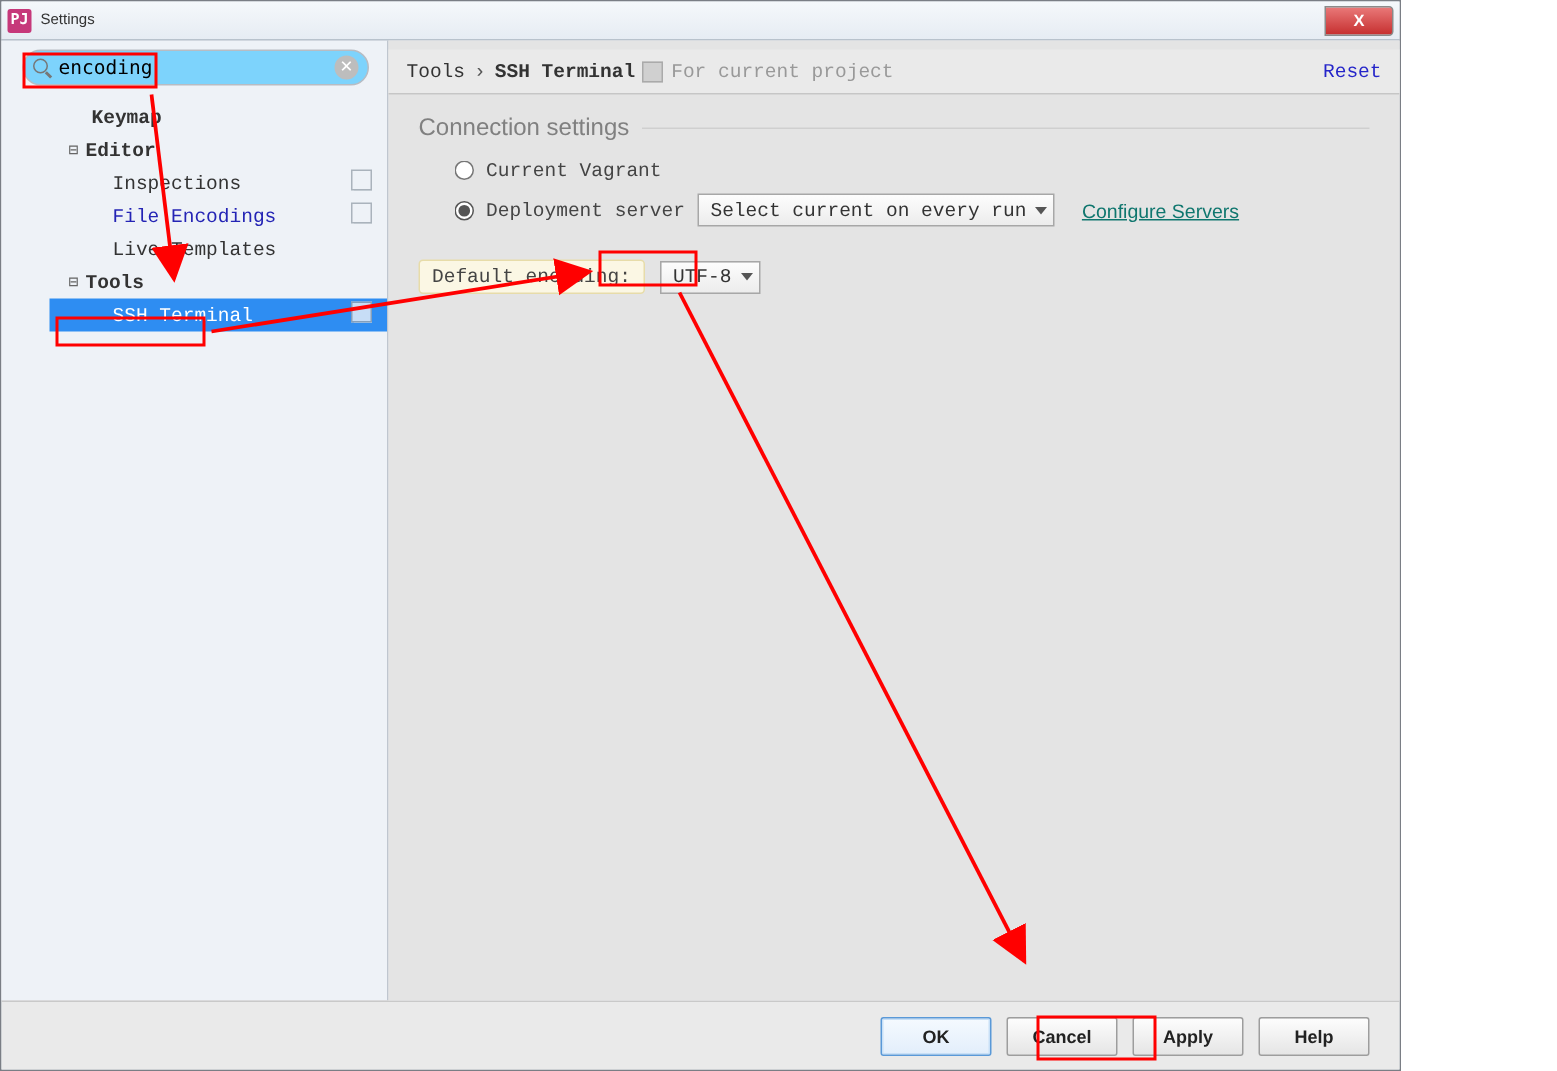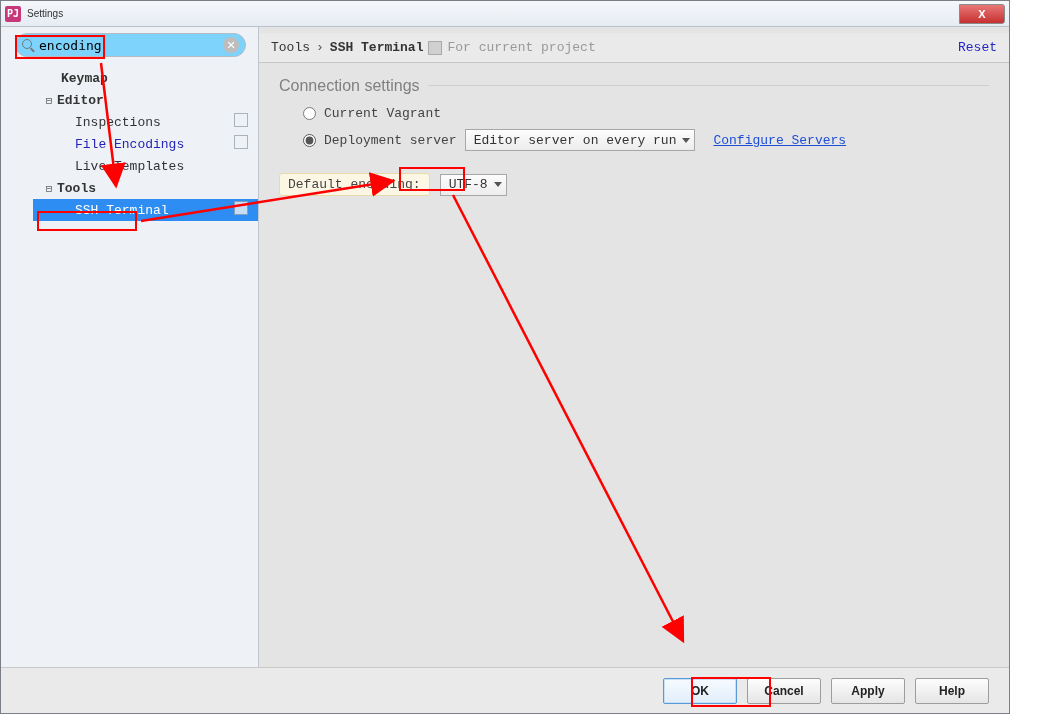--- a/index.html
+++ b/index.html
@@ -6,21 +6,21 @@
   body {
     font-family: "Segoe UI", Tahoma, sans-serif;
     font-size: 12px;
     background: #fff;
     width: 1038px;
     height: 714px;
     overflow: hidden;
     position: relative;
   }
   .window {
-    width: 1010px; height: 714px;
+    width: 934px; height: 714px;
     background: #e8eef5;
     border: 1px solid #7a7e85;
     display: flex; flex-direction: column;
     position: relative;
   }
   
   .titlebar {
     height: 26px;
     background: linear-gradient(#f5f8fb,#e6ecf3);
     border-bottom: 1px solid #b8c2cc;
@@ -238,23 +238,23 @@
     cursor: pointer;
   }
   .select-look .caret {
     margin-left: 6px;
     width: 0; height: 0;
     border-left: 4px solid transparent;
     border-right: 4px solid transparent;
     border-top: 5px solid #555;
   }
   .configure-link {
-    color: #1d4ed8;
+    color: #0f766e;
     text-decoration: underline;
-    font-family: Liberation Mono, monospace;
+    font-family: Liberation Sans, sans-serif;
     font-size: 13px;
     margin-left: 10px;
     cursor: pointer;
   }
   .enc-row {
     margin-top: 18px;
     display: flex; align-items: center; gap: 10px;
     font-family: Consolas, "Courier New", monospace;
     font-size: 13px;
     color: #444;
@@ -374,21 +374,21 @@
 
           <div class="radio-row">
             <input type="radio" class="radio" name="conn" style="">
             <span>Current Vagrant</span>
           </div>
 
           <div class="radio-row">
             <input type="radio" class="radio" name="conn" checked="" style="">
             <span>Deployment server</span>
             <span class="select-look">
-              <span>Editor server on every run</span>
+              <span>Select current on every run</span>
               <span class="caret"></span>
             </span>
             <span class="configure-link">Configure Servers</span>
           </div>
         </div>
 
         <div class="enc-row">
           <span class="enc-label">Default encoding:</span>
           <span class="select-look">
             <span>UTF-8</span>

